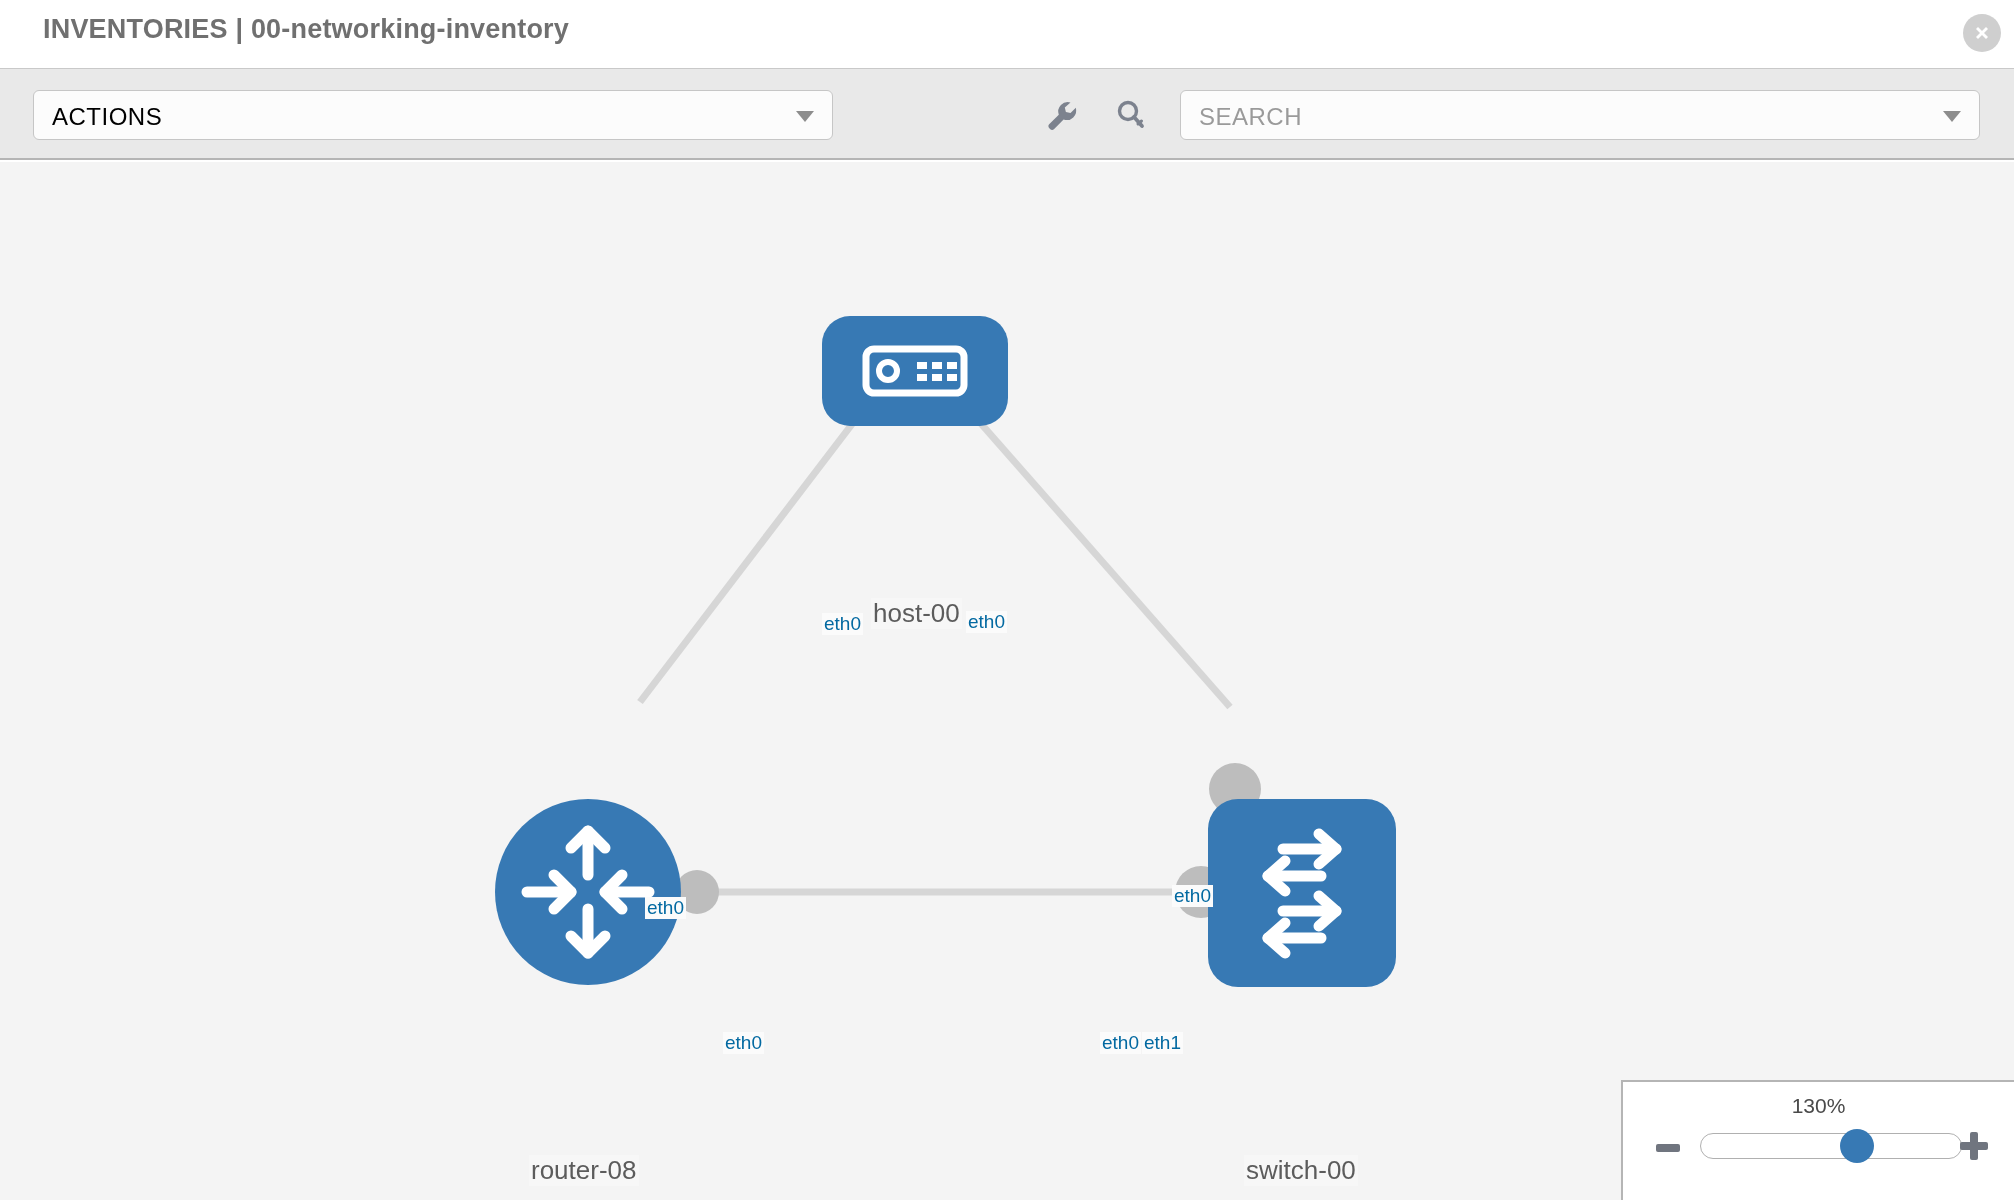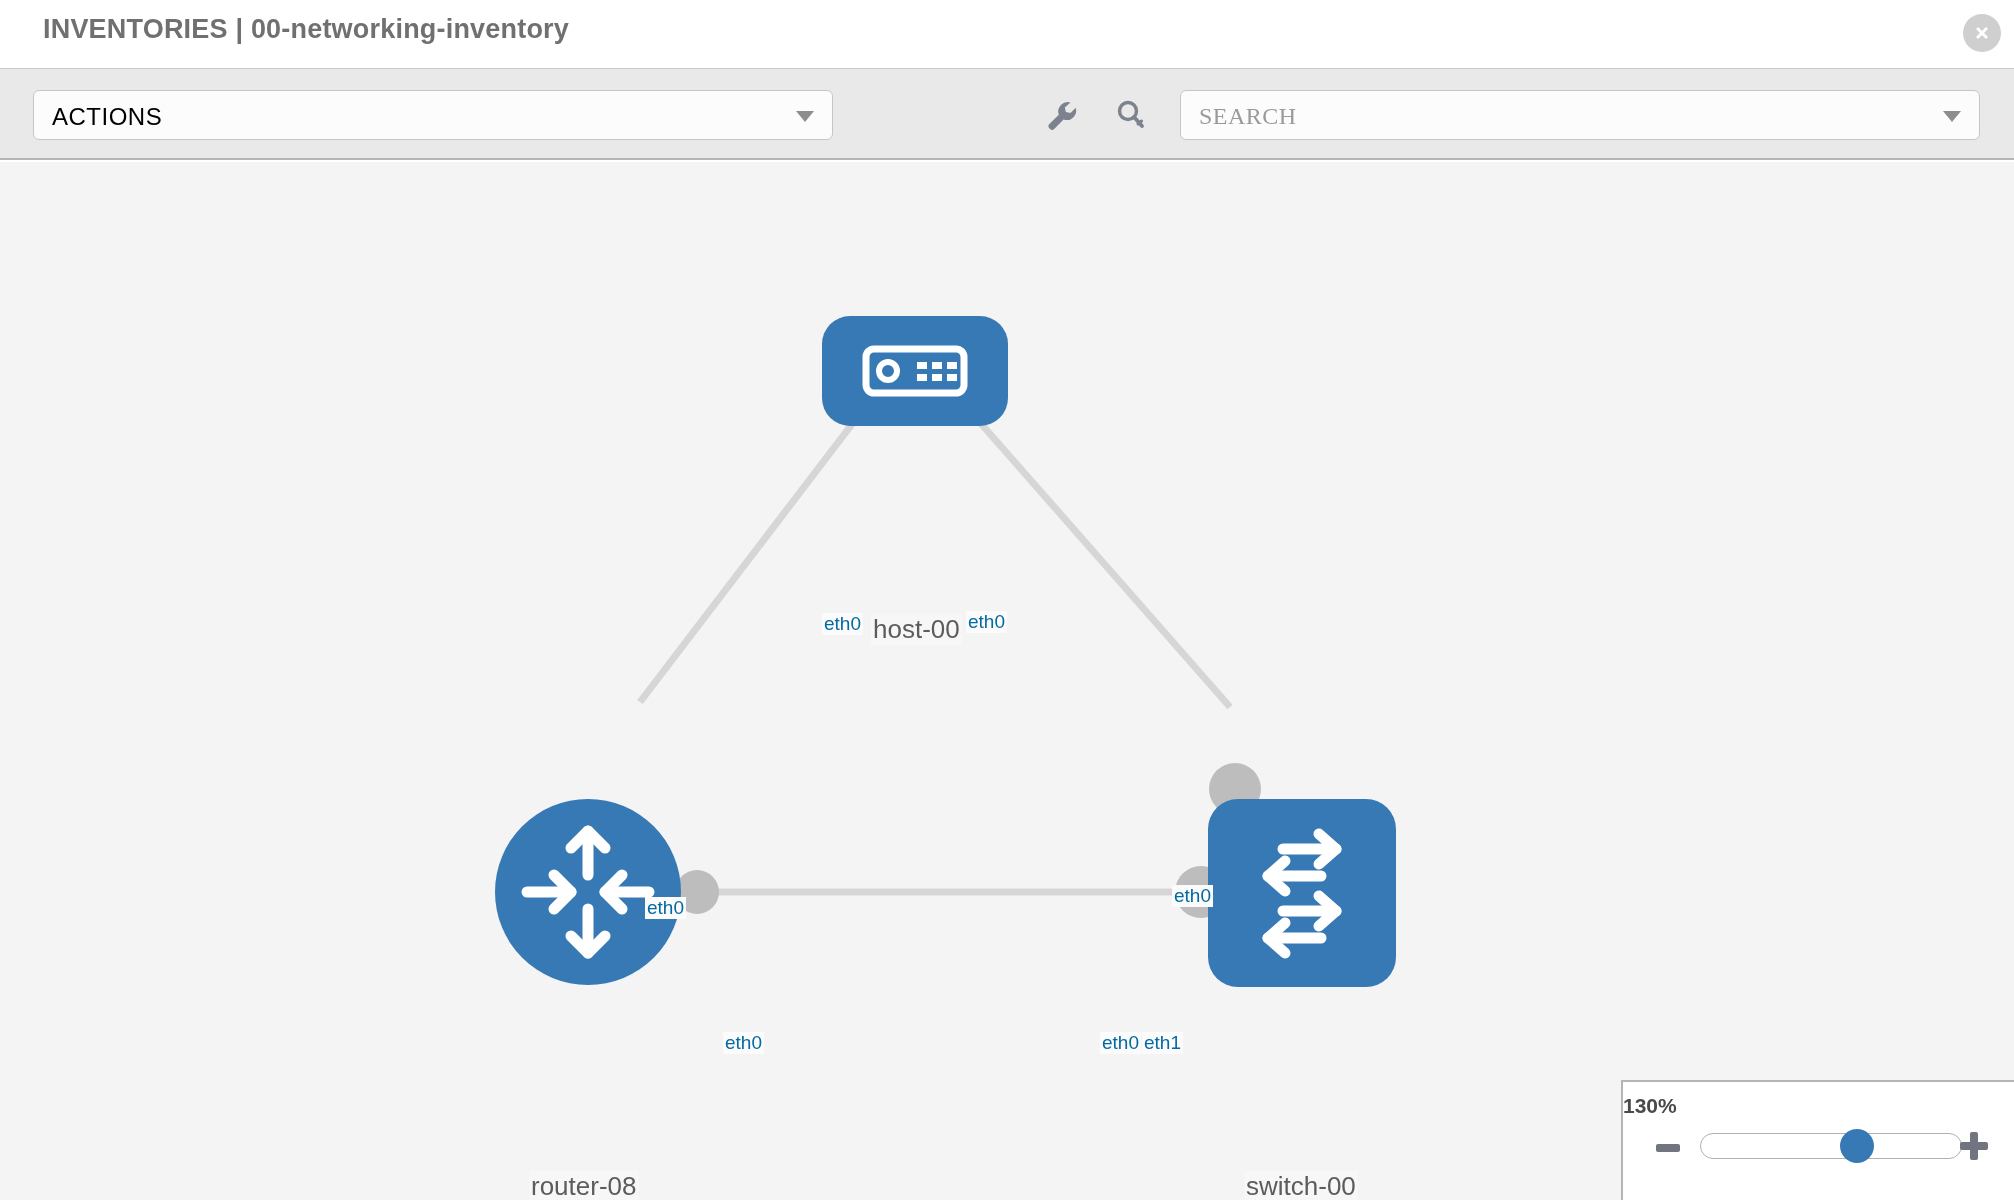--- a/index.html
+++ b/index.html
@@ -56,21 +56,21 @@
   .tool-icon {
     position: absolute; top: 24px; width: 44px; height: 44px; cursor: pointer;
   }
   #wrench-icon { left: 1040px; }
   #magnifier-icon { left: 1108px; }
 
   .search-box {
     position: absolute; left: 1180px; top: 21px;
     width: 800px; height: 50px;
     background: #fcfcfc;
-    border: 1px solid #c6c6c6; border-radius: 6px; font-family: Liberation Serif, serif;
+    border: 1px solid #c6c6c6; border-radius: 6px;
   }
   .search-box .label {
     position: absolute; left: 18px; top: 12px;
     font-size: 24px; color: #9a9a9a; letter-spacing: .5px;
   }
 
   
   .canvas {
     position: absolute; left: 0; top: 162px;
     width: 2014px; height: 1038px;
@@ -82,41 +82,40 @@
   .node { position: absolute; }
   .node-shape { position: absolute; left: 0; top: 0; }
 
   .node-label {
     position: absolute;
     font-size: 26px; color: #5c5c5c;
     background: #f7f7f7;
     white-space: nowrap;
     padding: 0 2px;
     text-align: center;
-    margin-top: 16px;
   }
   .edge-label {
     position: absolute;
     font-size: 19px; color: #0369a1;
     background: #fbfbfb;
     white-space: nowrap;
     padding: 0 2px;
   }
 
   
   .zoom-panel {
     position: absolute; left: 1621px; top: 1080px;
     width: 393px; height: 120px;
     background: #ffffff;
     border-top: 2px solid #b5b5b5;
     border-left: 2px solid #b5b5b5;
   }
   .zoom-pct {
     position: absolute; left: 0; right: 0; top: 12px;
-    text-align: left; font-size: 21px; color: #4a4a4a; font-weight: bold;
+    text-align: center; font-size: 21px; color: #4a4a4a;
   }
   .zoom-minus {
     position: absolute; left: 33px; top: 62px;
     width: 24px; height: 8px; border-radius: 2px; background: #70757f;
     cursor: pointer;
   }
   .zoom-plus {
     position: absolute; right: 26px; top: 50px;
     width: 28px; height: 28px; cursor: pointer;
   }

